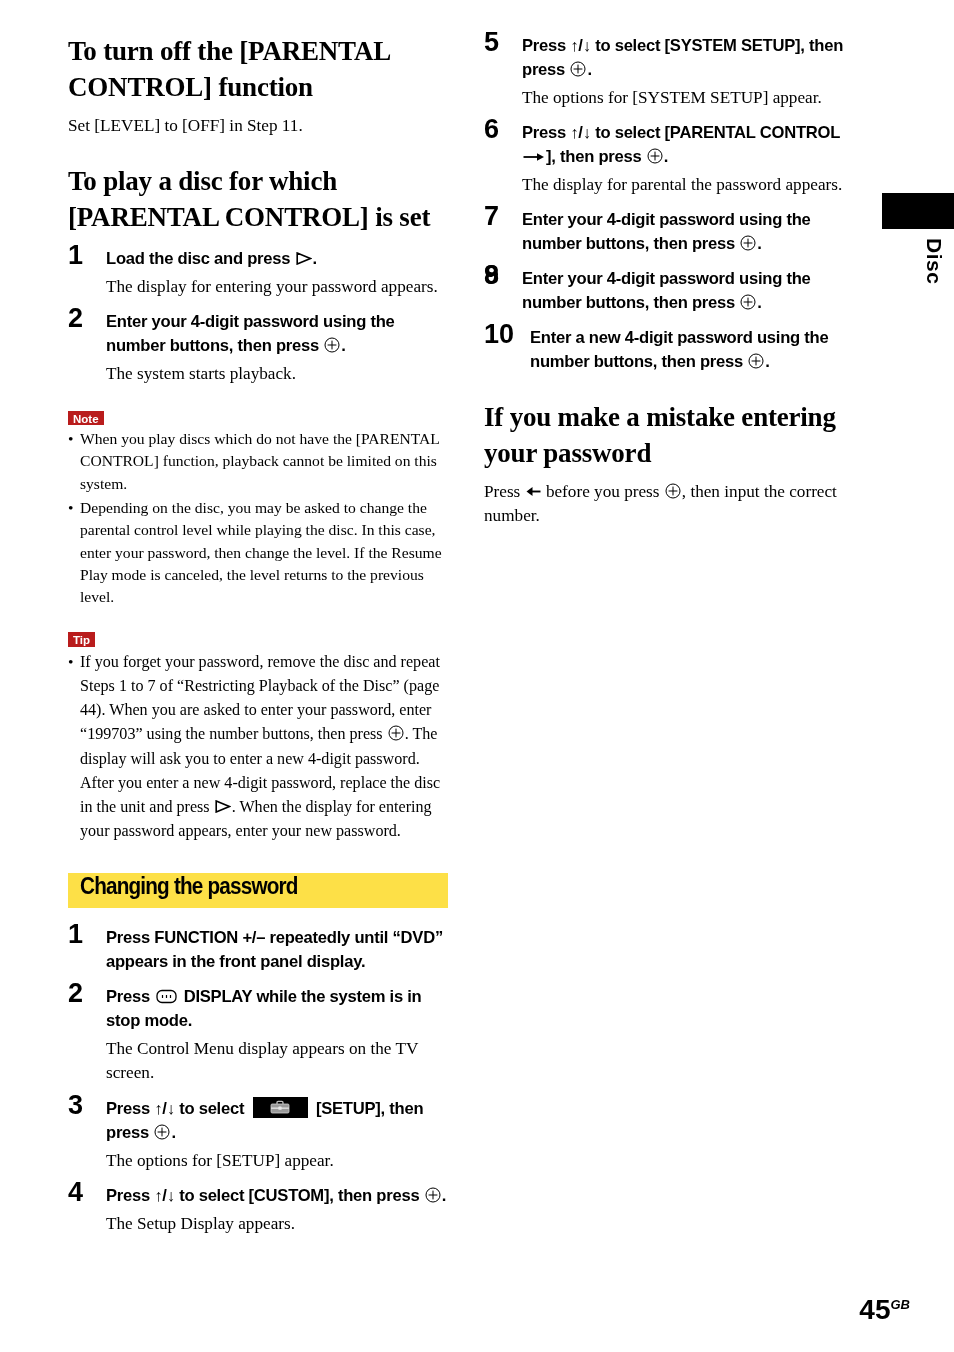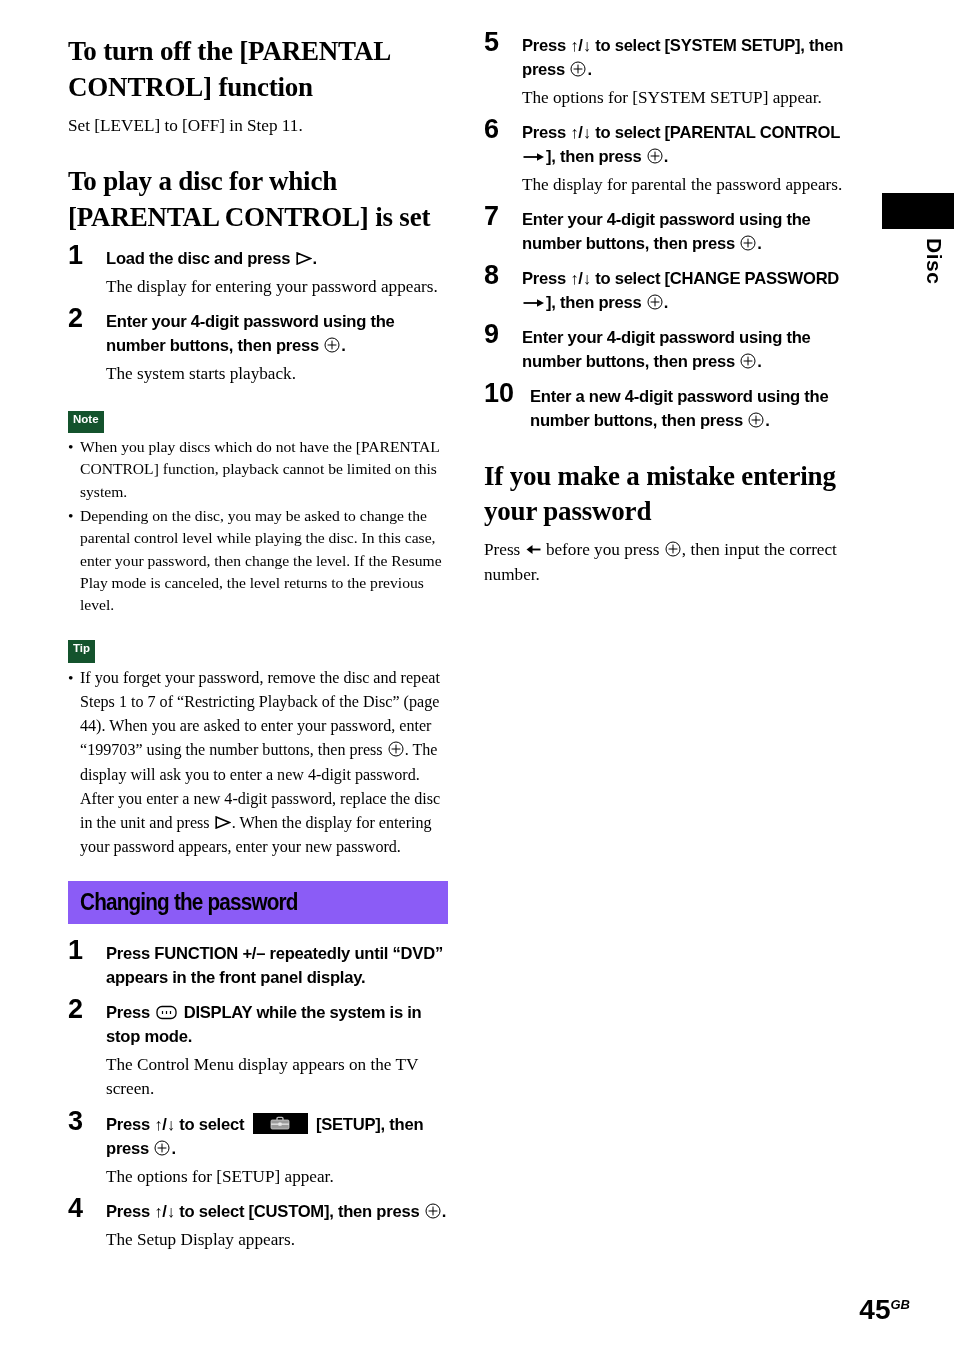--- a/index.html
+++ b/index.html
@@ -41,40 +41,40 @@
     font-family:"Liberation Sans", sans-serif;
     font-weight:bold;font-size:16.6px;line-height:1.44;
     letter-spacing:-0.25px;margin:0;
   }
   .step .result{
     font-size:17.2px;line-height:1.42;margin:4px 0 0 0;
   }
 
   
   .badge{
-    display:inline-block;background:#14532d;color:#fff;
+    display:inline-block;background:#b91c1c;color:#fff;
     font-family:"Liberation Sans", sans-serif;
     font-weight:bold;font-size:11.5px;line-height:1;
-    padding:3px 5px 8px 5px;margin:0 0 3px 0;
+    padding:3px 5px 0 5px;margin:0 0 3px 0;
   }
   .noteblock{margin-top:22px;}
   .noteblock ul{margin:0;padding:0;list-style:none;}
   .noteblock li{
     position:relative;padding-left:12px;
     font-size:15.6px;line-height:1.43;margin-bottom:2px;
   }
   .noteblock li:before{
     content:"\2022";position:absolute;left:0;top:0;font-size:15.6px;
   }
   .tipblock li{font-size:16.1px;line-height:1.5;}
 
   
   .band{
-    background:#8b5cf6;margin-top:22px;
-    padding:9px 0 9px 12px;
+    background:#fde047;margin-top:30px;
+    padding:1px 0 9px 12px;
   }
   .band h2{
     margin:0;color:#000;
     font-family:"Liberation Sans", sans-serif;
     font-weight:bold;font-size:23px;line-height:1.1;
     letter-spacing:-0.9px;transform:scaleX(.9);transform-origin:left center;
   }
 
   
   .ic{display:inline-block;vertical-align:-2px;}
@@ -243,29 +243,20 @@
       <div class="body">
         <p class="instr"><span>Enter your 4-digit password using the number buttons, then press </span><span class="ic ic-enter"><svg viewBox="0 0 16 16" width="16" height="16">
                 <circle cx="8" cy="8" r="7" fill="none" stroke="#000" stroke-width="1"></circle>
                 <path d="M8 3.6 V12.4 M3.6 8 H12.4" stroke="#000" stroke-width="1"></path>
               </svg></span><span>.</span></p>
       </div>
     </div>
 
     <div class="step">
       <div class="num">8</div>
-      <div class="body">
-        <p class="instr"><span>Press ↑/↓ to select [CHANGE PASSWORD </span><span class="ic ic-arrow-r"><svg viewBox="0 0 22 12" width="22" height="12">
-                <path d="M0.5 6 H17" stroke="#000" stroke-width="1.8"></path>
-                <path d="M14 2.2 L21 6 L14 9.8 Z" fill="#000"></path>
-              </svg></span><span>], then press </span><span class="ic ic-enter"><svg viewBox="0 0 16 16" width="16" height="16">
-                <circle cx="8" cy="8" r="7" fill="none" stroke="#000" stroke-width="1"></circle>
-                <path d="M8 3.6 V12.4 M3.6 8 H12.4" stroke="#000" stroke-width="1"></path>
-              </svg></span><span>.</span></p>
-      </div>
     </div>
 
     <div class="step">
       <div class="num">9</div>
       <div class="body">
         <p class="instr"><span>Enter your 4-digit password using the number buttons, then press </span><span class="ic ic-enter"><svg viewBox="0 0 16 16" width="16" height="16">
                 <circle cx="8" cy="8" r="7" fill="none" stroke="#000" stroke-width="1"></circle>
                 <path d="M8 3.6 V12.4 M3.6 8 H12.4" stroke="#000" stroke-width="1"></path>
               </svg></span><span>.</span></p>
       </div>

